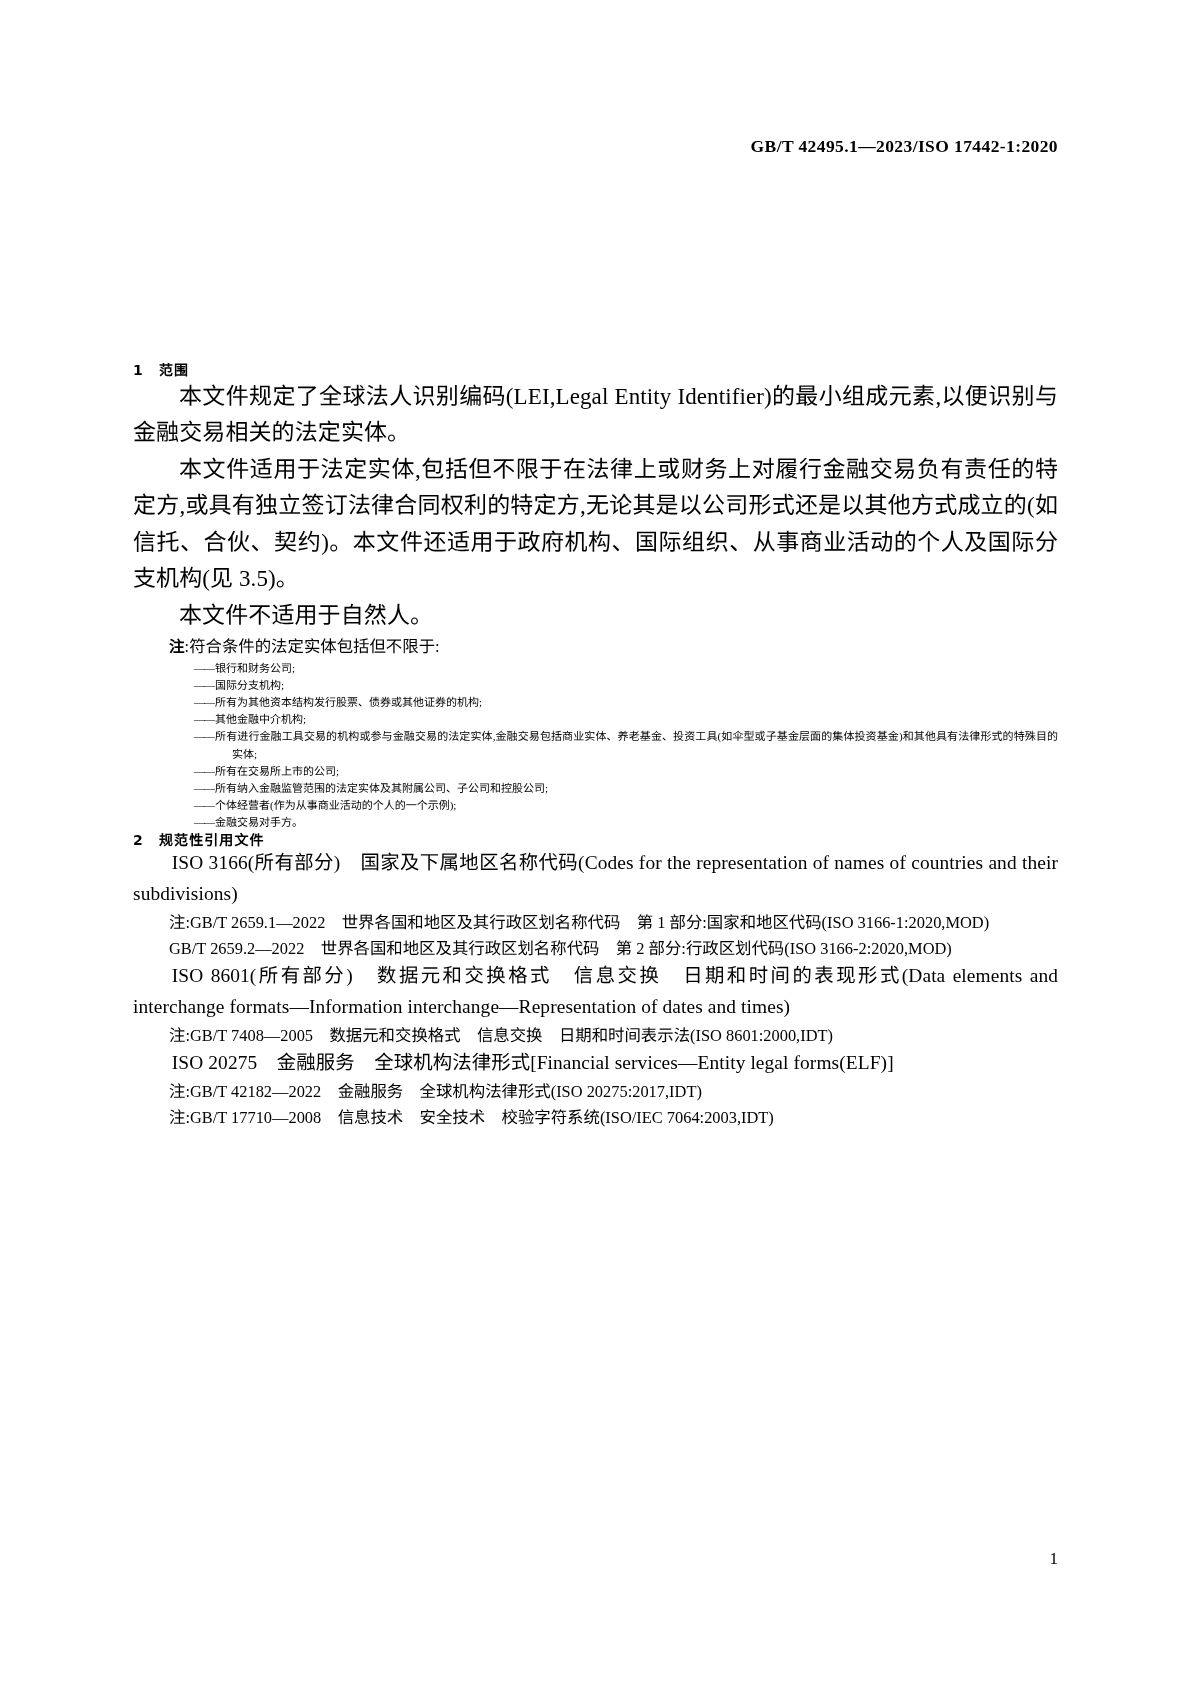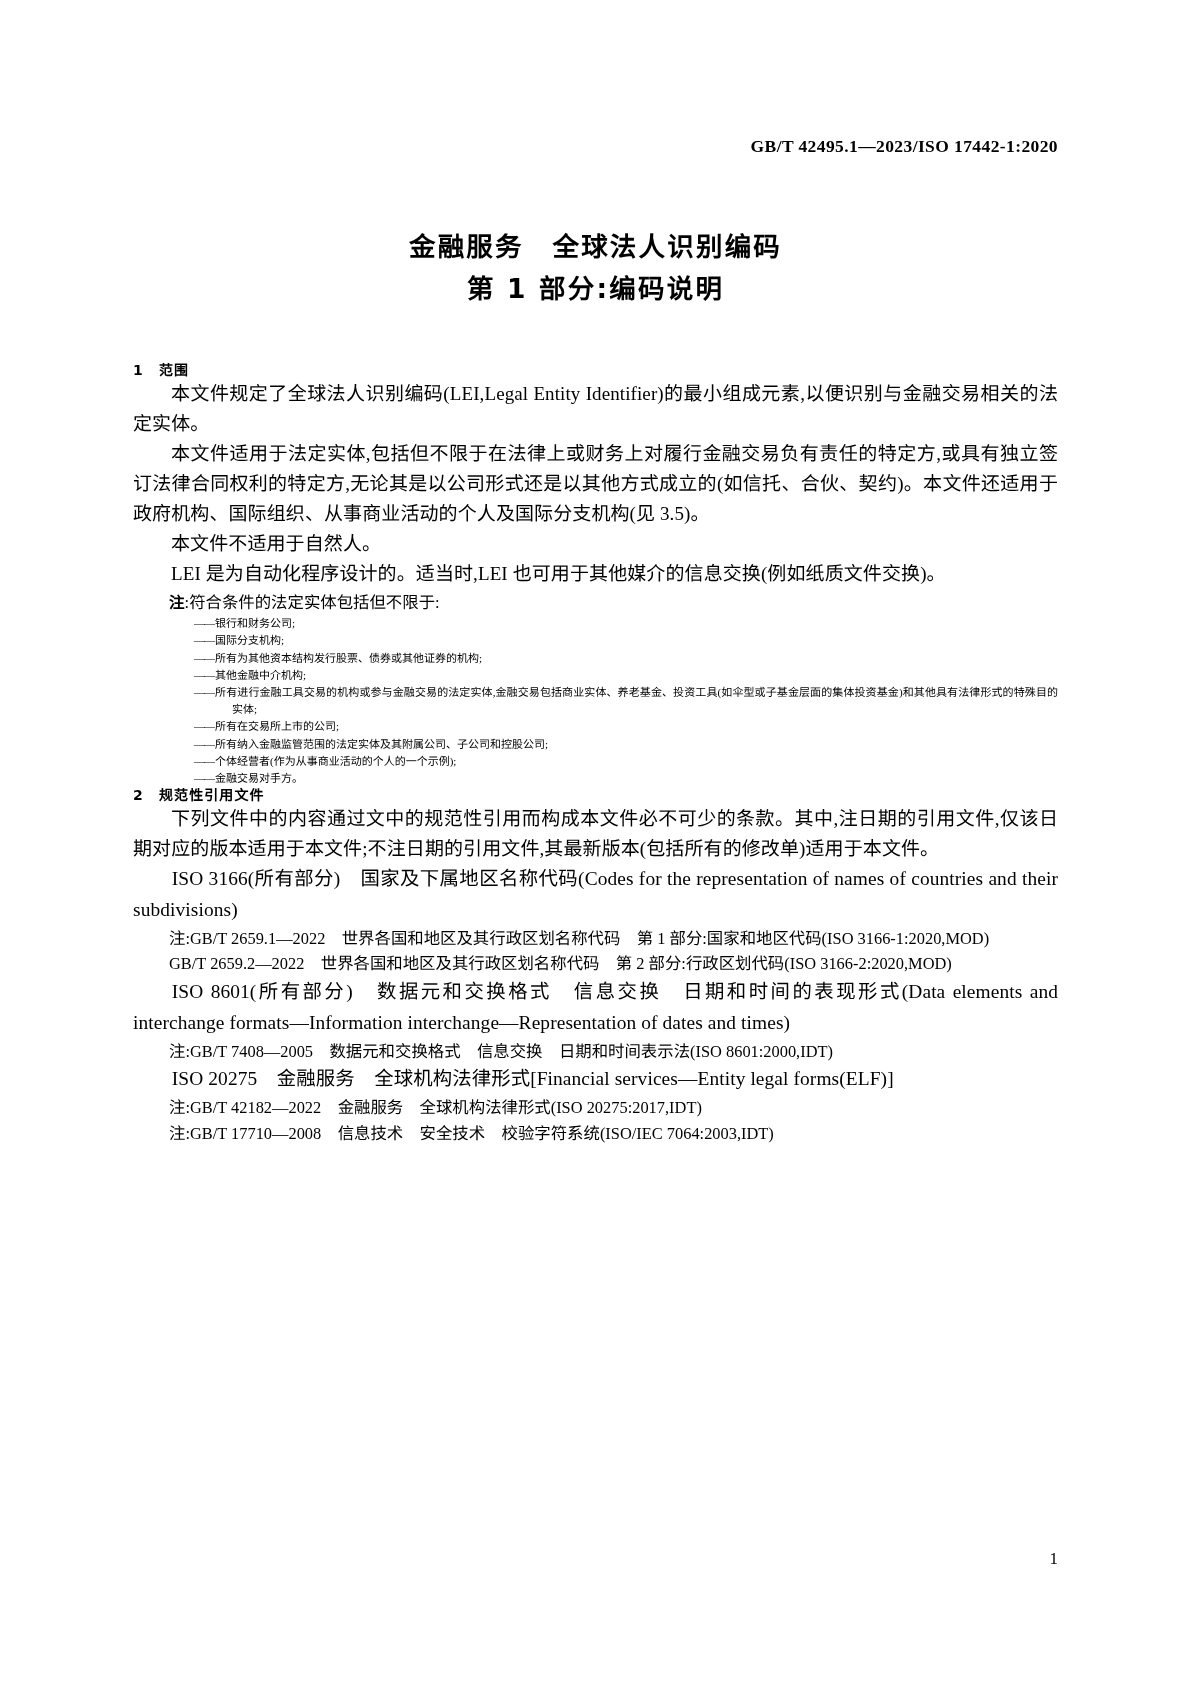--- a/index.html
+++ b/index.html
@@ -69,21 +69,21 @@
     letter-spacing: 1.1px;
     margin: 0;
     padding: 0;
     line-height: 1.2;
     white-space: pre;
   }
   .clause-1 { margin-top: 0; }
   .clause-2 { margin-top: 36px; }
 
   p.body-para {
-    font-size: 19px;
+    font-size: 23px;
     line-height: 1.585;
     margin: 0;
     padding: 0;
     text-indent: 2em;
     text-align: justify;
     text-justify: inter-ideograph;
     letter-spacing: 0.1px;
   }
   .after-heading { margin-top: 29px; }
 
@@ -157,53 +157,47 @@
     font-family: "Liberation Serif", "DejaVu Serif", serif;
   }
 </style>
 </head>
 <body>
 
 <div class="page">
 
   <div class="running-header">GB/T 42495.1—2023/ISO 17442-1:2020</div>
 
-  <div class="doc-title-block">
-    <div class="doc-title-main">金融服务　全球法人识别编码</div>
-    <div class="doc-title-part">第 1 部分:编码说明</div>
-  </div>
 
   <div class="content">
 
     <h2 class="clause-title clause-1">1　范围</h2>
 
     <p class="body-para after-heading">本文件规定了全球法人识别编码(LEI,Legal Entity Identifier)的最小组成元素,以便识别与金融交易相关的法定实体。</p>
     <p class="body-para">本文件适用于法定实体,包括但不限于在法律上或财务上对履行金融交易负有责任的特定方,或具有独立签订法律合同权利的特定方,无论其是以公司形式还是以其他方式成立的(如信托、合伙、契约)。本文件还适用于政府机构、国际组织、从事商业活动的个人及国际分支机构(见 3.5)。</p>
     <p class="body-para">本文件不适用于自然人。</p>
-    <p class="body-para">LEI 是为自动化程序设计的。适当时,LEI 也可用于其他媒介的信息交换(例如纸质文件交换)。</p>
 
     <div class="note-block">
       <p class="note-lead"><span class="note-label">注</span><span>:</span><span>符合条件的法定实体包括但不限于:</span></p>
 
       <ul class="dash-list">
         <li><span class="dash">——</span><span>银行和财务公司;</span></li>
         <li><span class="dash">——</span><span>国际分支机构;</span></li>
         <li><span class="dash">——</span><span>所有为其他资本结构发行股票、债券或其他证券的机构;</span></li>
         <li><span class="dash">——</span><span>其他金融中介机构;</span></li>
         <li><span class="dash">——</span><span>所有进行金融工具交易的机构或参与金融交易的法定实体,金融交易包括商业实体、养老基金、投资工具(如伞型或子基金层面的集体投资基金)和其他具有法律形式的特殊目的实体;</span></li>
         <li><span class="dash">——</span><span>所有在交易所上市的公司;</span></li>
         <li><span class="dash">——</span><span>所有纳入金融监管范围的法定实体及其附属公司、子公司和控股公司;</span></li>
         <li><span class="dash">——</span><span>个体经营者(作为从事商业活动的个人的一个示例);</span></li>
         <li><span class="dash">——</span><span>金融交易对手方。</span></li>
       </ul>
     </div>
 
     <h2 class="clause-title clause-2">2　规范性引用文件</h2>
 
-    <p class="body-para after-heading">下列文件中的内容通过文中的规范性引用而构成本文件必不可少的条款。其中,注日期的引用文件,仅该日期对应的版本适用于本文件;不注日期的引用文件,其最新版本(包括所有的修改单)适用于本文件。</p>
 
     <p class="ref-entry">ISO 3166(所有部分)　国家及下属地区名称代码(Codes for the representation of names of countries and their subdivisions)</p>
     <p class="note-hang-ind"><span class="note-label">注</span><span>:</span><span>GB/T 2659.1—2022　世界各国和地区及其行政区划名称代码　第 1 部分:国家和地区代码(ISO 3166-1:2020,MOD)</span></p>
     <p class="note-hang-ind"><span>GB/T 2659.2—2022　世界各国和地区及其行政区划名称代码　第 2 部分:行政区划代码(ISO 3166-2:2020,MOD)</span></p>
 
     <p class="ref-entry">ISO 8601(所有部分)　数据元和交换格式　信息交换　日期和时间的表现形式(Data elements and interchange formats—Information interchange—Representation of dates and times)</p>
     <p class="note-hang-ind"><span class="note-label">注</span><span>:</span><span>GB/T 7408—2005　数据元和交换格式　信息交换　日期和时间表示法(ISO 8601:2000,IDT)</span></p>
 
     <p class="ref-entry">ISO 20275　金融服务　全球机构法律形式[Financial services—Entity legal forms(ELF)]</p>
     <p class="note-hang-ind"><span class="note-label">注</span><span>:</span><span>GB/T 42182—2022　金融服务　全球机构法律形式(ISO 20275:2017,IDT)</span></p>

